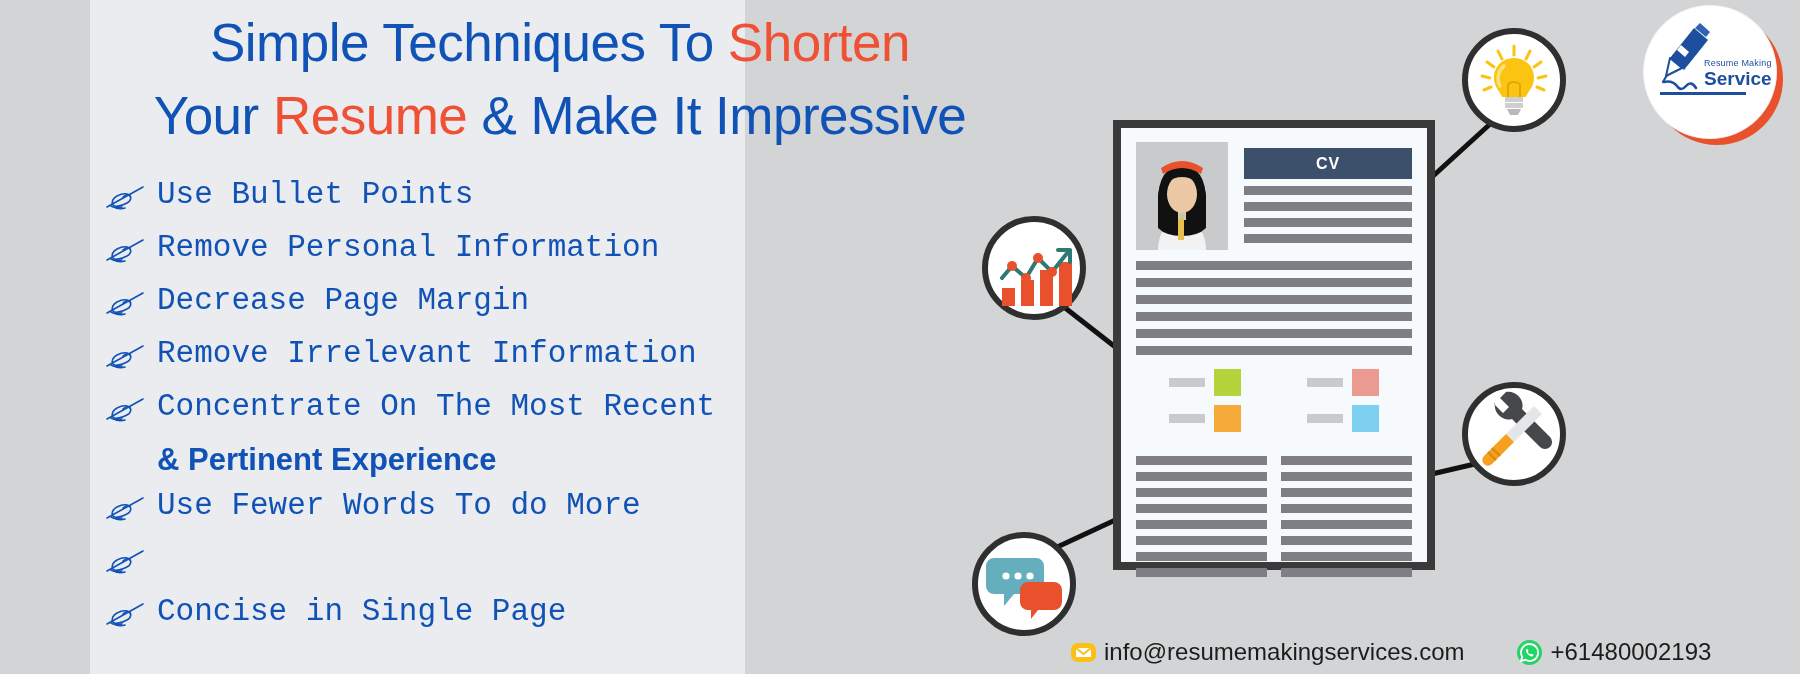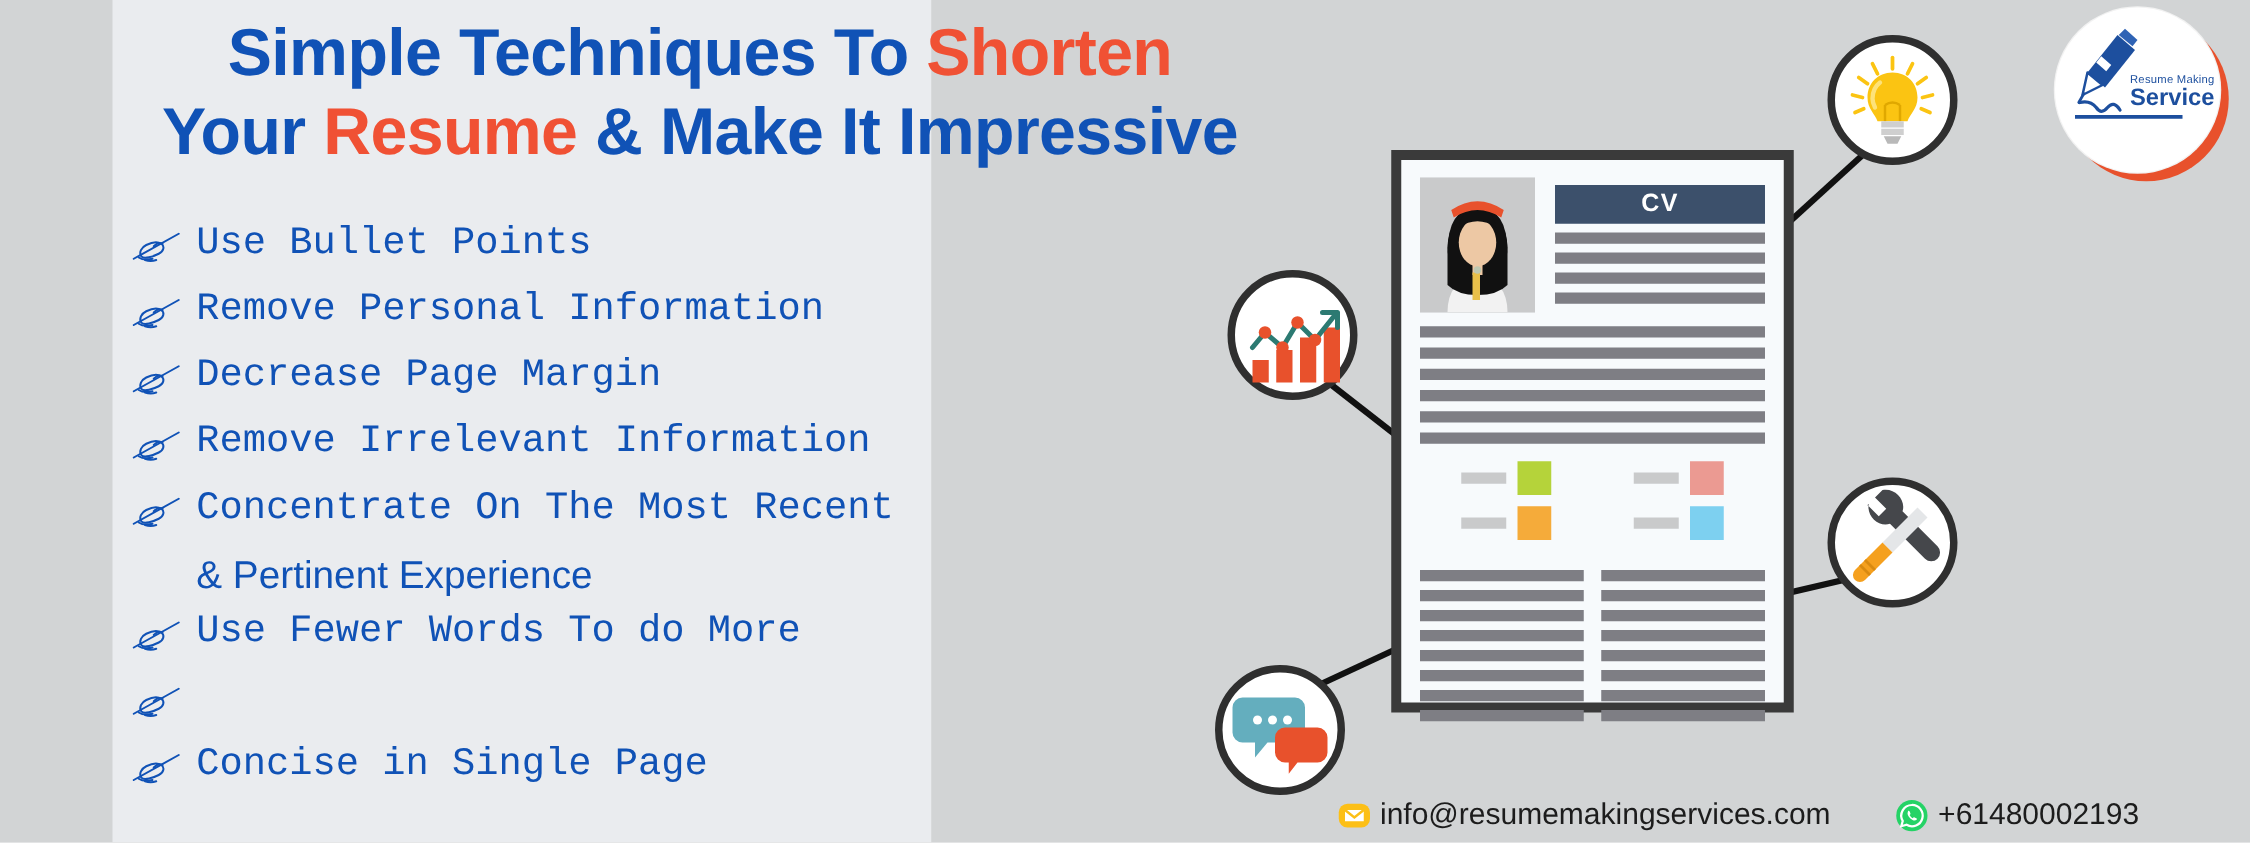--- a/index.html
+++ b/index.html
@@ -20,28 +20,28 @@
     width: 655px; height: 674px;
     background: #eaecef;
   }
   
   .headline {
     position: absolute;
     left: 0; top: 14px;
     width: 1120px;
     text-align: center;
     font-size: 53px;
-    font-weight: bold;
+    font-weight: normal;
     letter-spacing: -0.5px;
     line-height: 1.08;
     color: #1052b6;
     white-space: nowrap;
   }
   .headline .accent { color: #f05134; }
-  .headline .l2 { display: block; margin-top: 6px; }
+  .headline .l2 { display: block; margin-top: 16px; }
 
   
   .tips {
     position: absolute;
     left: 103px; top: 177px;
     width: 640px;
   }
   .tip {
     display: flex;
     align-items: flex-start;
@@ -60,20 +60,21 @@
   }
   .tip-icon svg { display: block; width: 44px; height: 32px; }
   .tip-text { padding-left: 2px; }
   .tip-cont {
     height: 46px;
     color: #1052b6;
     font-size: 31px;
     line-height: 36px;
     padding-left: 54px;
     white-space: nowrap;
+    font-weight: bold;
   }
 
   
   .logo {
     position: absolute;
     right: 14px; top: 6px;
     width: 142px; height: 142px;
   }
   .logo-ring {
     position: absolute;
@@ -125,21 +126,21 @@
     background: #c9cacb;
     position: relative;
     overflow: hidden;
     flex: 0 0 92px;
   }
   .cv-head-col { flex: 1; padding-top: 6px; }
   .cv-title {
     height: 31px;
     background: #3c506b;
     color: #ffffff;
-    font-size: 20px;
+    font-size: 16px;
     font-weight: bold;
     display: flex;
     align-items: center;
     justify-content: center;
     letter-spacing: 1px;
   }
   .cv-line { background: #7e7e84; height: 9px; margin-top: 7px; }
   .cv-wide-lines { margin-top: 11px; }
   .cv-wide-lines .cv-line { margin-top: 8px; }
   .cv-chips { display: flex; margin-top: 14px; }

